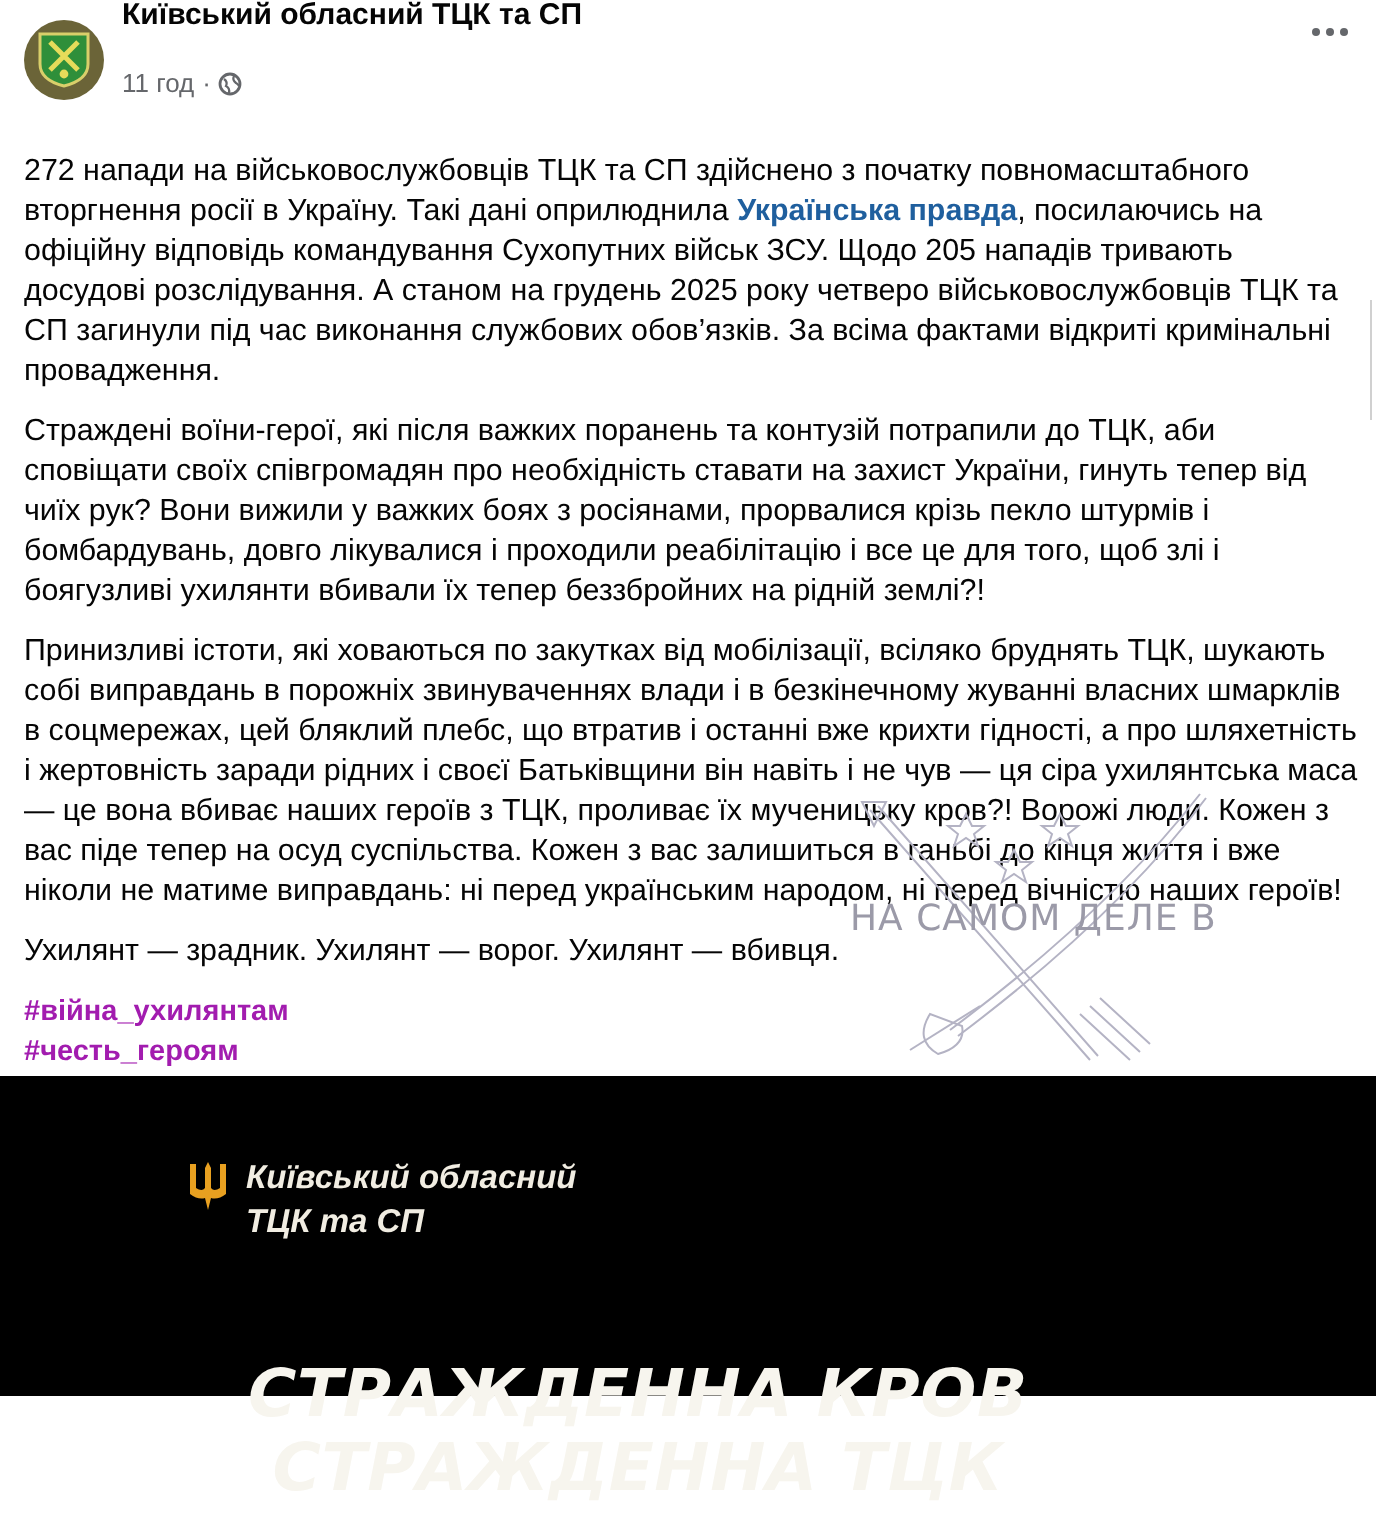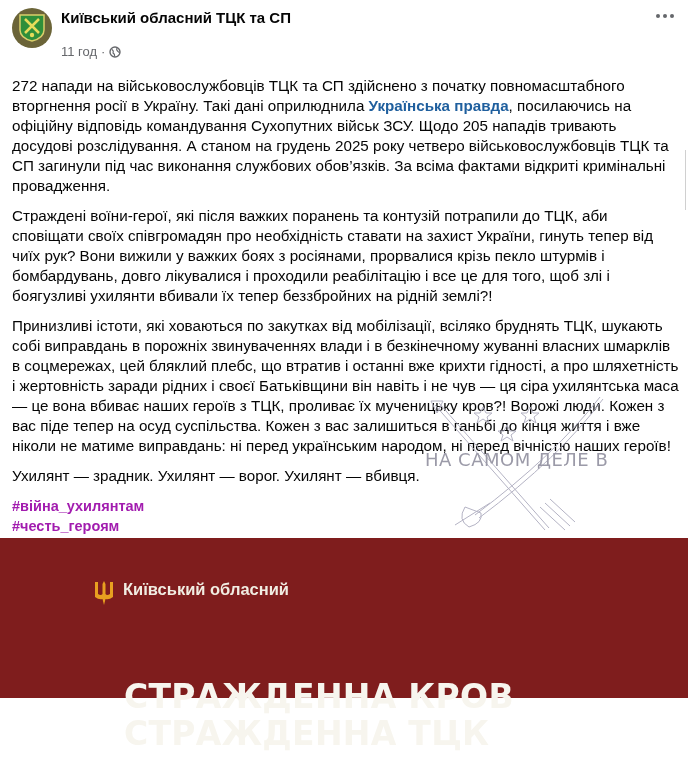--- a/index.html
+++ b/index.html
@@ -2,45 +2,45 @@
 <html><head>
   <meta charset="utf-8">
   <style>
     * { box-sizing: border-box; margin: 0; padding: 0; }
     html, body { width: 688px; height: 758px; overflow: hidden; background: #ffffff; }
     body { font-family: "Liberation Sans", "DejaVu Sans", sans-serif; color: #050505; position: relative; }
 
     .post { position: absolute; left: 0; top: 0; width: 688px; height: 758px; background: #fff; }
     .right-edge { position: absolute; right: 2px; top: 150px; width: 1px; height: 60px; background: #d0d0d0; }
 
-    .header { position: absolute; left: 12px; top: 8px; height: 42px; display: flex; align-items: flex-start; }
+    .header { position: absolute; left: 12px; top: 8px; height: 42px; display: flex; align-items: flex-end; }
     .avatar { width: 40px; height: 40px; border-radius: 50%; background: #6b6438; display: flex; align-items: center; justify-content: center; }
     .avatar svg { display: block; }
     .meta { margin-left: 9px; display: flex; flex-direction: column; }
     .page-name { font-weight: bold; font-size: 15px; color: #050505; line-height: 19px; }
     .sub { display: flex; align-items: center; font-size: 13px; color: #65676b; line-height: 17px; margin-top: 16px; }
     .sub .dot { margin: 0 4px; }
     .more { position: absolute; right: 14px; top: 14px; display: flex; gap: 3px; cursor: pointer; }
     .more span { width: 4px; height: 4px; border-radius: 50%; background: #65676b; display: block; }
 
     .body-text { position: absolute; left: 12px; top: 76px; width: 668px; font-size: 15.2px; line-height: 20px; color: #050505; }
     .body-text p { margin-bottom: 10px; }
     .link { color: #1f5f9e; font-weight: bold; cursor: pointer; }
     .hashtags { margin-top: 0; }
     .hashtag { display: block; color: #a21caf; font-weight: bold; font-size: 14.5px; line-height: 20px; cursor: pointer; }
 
     .watermark { position: absolute; left: 395px; top: 395px; width: 250px; height: 140px; pointer-events: none; }
     .wm-text { position: absolute; left: 30px; top: 52px; width: 240px; font-size: 18px; color: #9b9aa8; letter-spacing: 0.5px; line-height: 25px; text-align: left; font-family: "DejaVu Sans", sans-serif; font-weight: normal; }
     .wm-text .l2 { display: block; padding-left: 75px; }
 
-    .banner { position: absolute; left: 0; top: 538px; width: 688px; height: 160px; background: #7f1d1d; }
+    .banner { position: absolute; left: 0; top: 538px; width: 688px; height: 160px; background: #000000; font-style: italic; }
     .banner-logo { position: absolute; left: 93px; top: 40px; display: flex; align-items: flex-start; }
     .trident { width: 22px; height: 26px; margin-top: 2px; }
     .banner-org { margin-left: 8px; color: #f1ede2; font-size: 16.5px; line-height: 22px; font-weight: bold; }
-    .banner-title { position: absolute; left: 124px; top: 140px; color: #f7f5ee; font-size: 33px; font-weight: bold; line-height: 37px; letter-spacing: 0.3px; font-family: "DejaVu Sans", sans-serif; }
+    .banner-title { position: absolute; left: 124px; top: 140px; color: #f7f5ee; font-size: 33px; font-weight: bold; line-height: 37px; letter-spacing: 0.3px; font-family: "DejaVu Sans", sans-serif; text-align: center; }
   </style>
 </head>
 <body>
 
 <div class="post">
   <div class="right-edge"></div>
 
   <div class="header">
     <div class="avatar">
       <svg width="26" height="28" viewBox="0 0 26 28">
@@ -101,20 +101,21 @@
     </div>
   </div>
 
   <div class="banner">
     <div class="banner-logo">
       <svg class="trident" viewBox="0 0 22 26">
         <path d="M2 2 L5 2 L5 14 Q8 16 9.5 14 L9.5 4 L11 1 L12.5 4 L12.5 14 Q14 16 17 14 L17 2 L20 2 L20 17 Q16 20 12.5 19 L11 25 L9.5 19 Q6 20 2 17 Z" fill="#e8a020"></path>
       </svg>
       <div class="banner-org">
         <div>Київський обласний</div>
+        <div>ТЦК та СП</div>
       </div>
     </div>
     <div class="banner-title">
       <div>СТРАЖДЕННА КРОВ</div>
       <div>СТРАЖДЕННА ТЦК</div>
     </div>
   </div>
 </div>
 
 </body></html>

